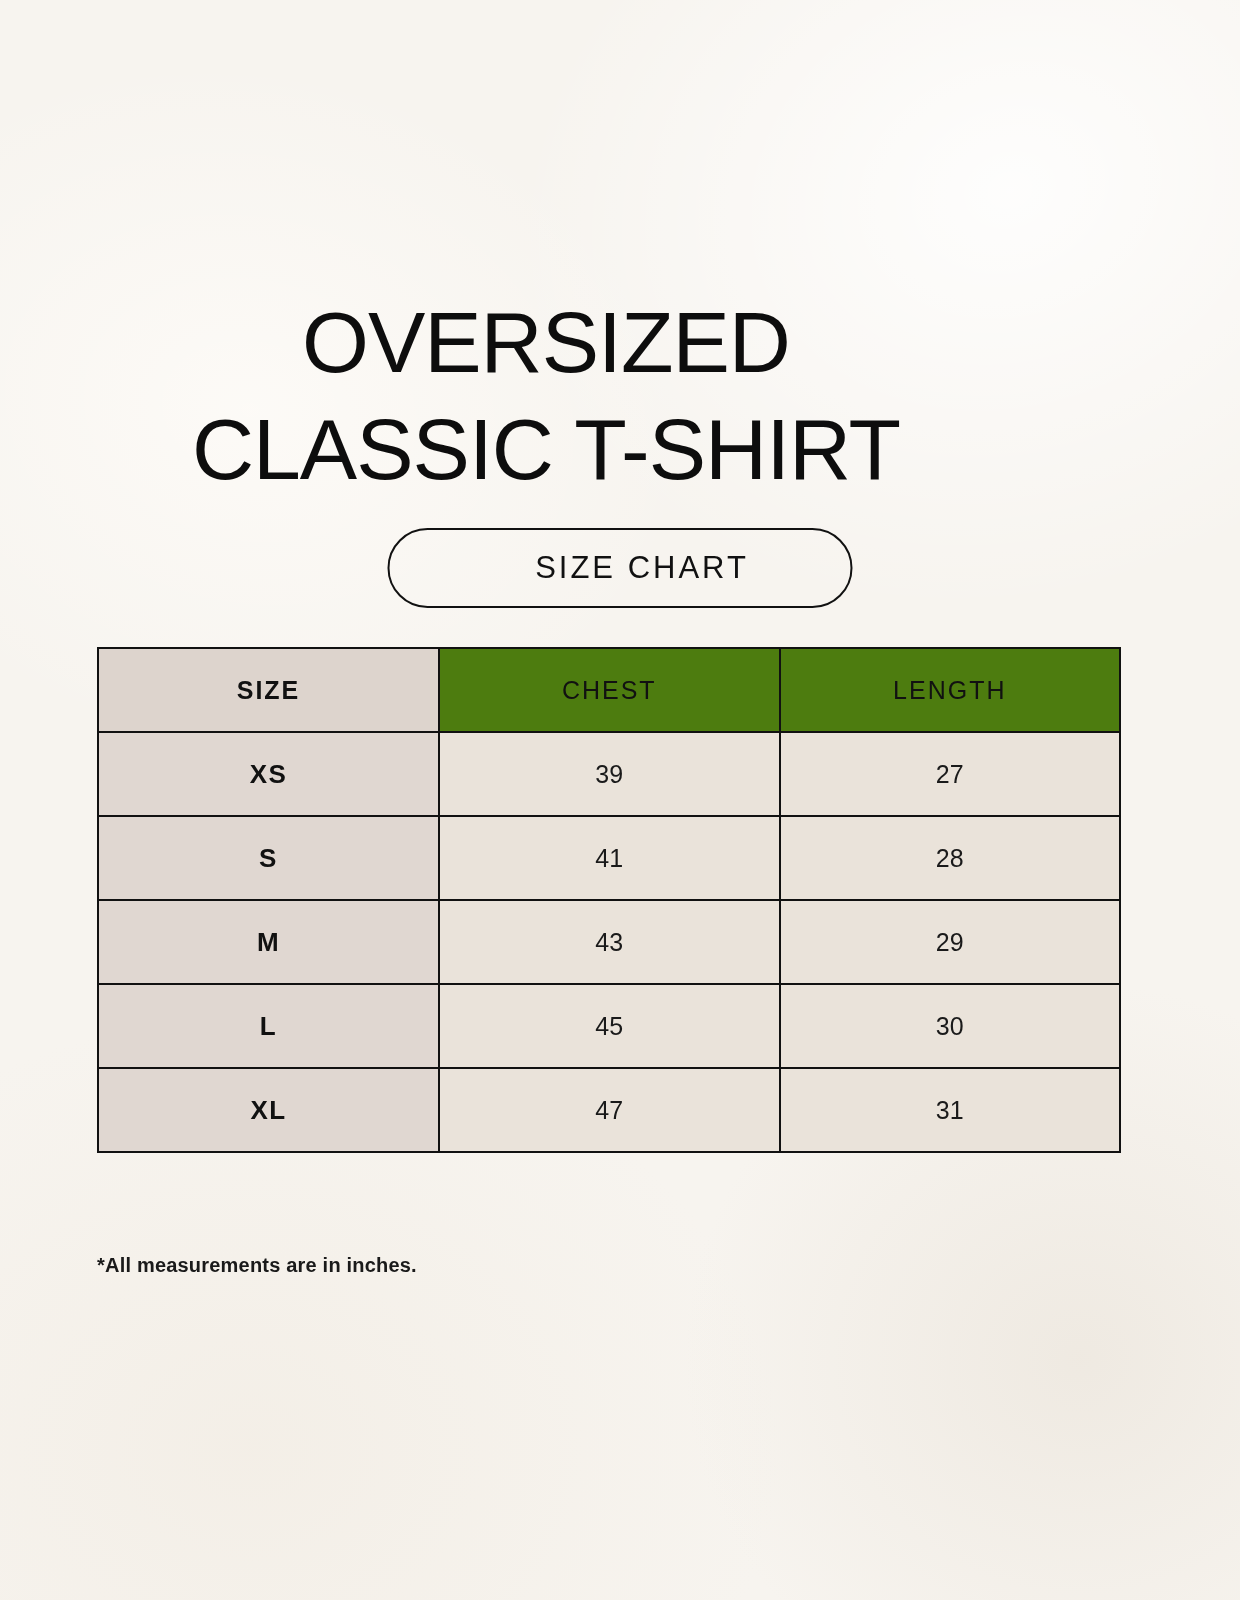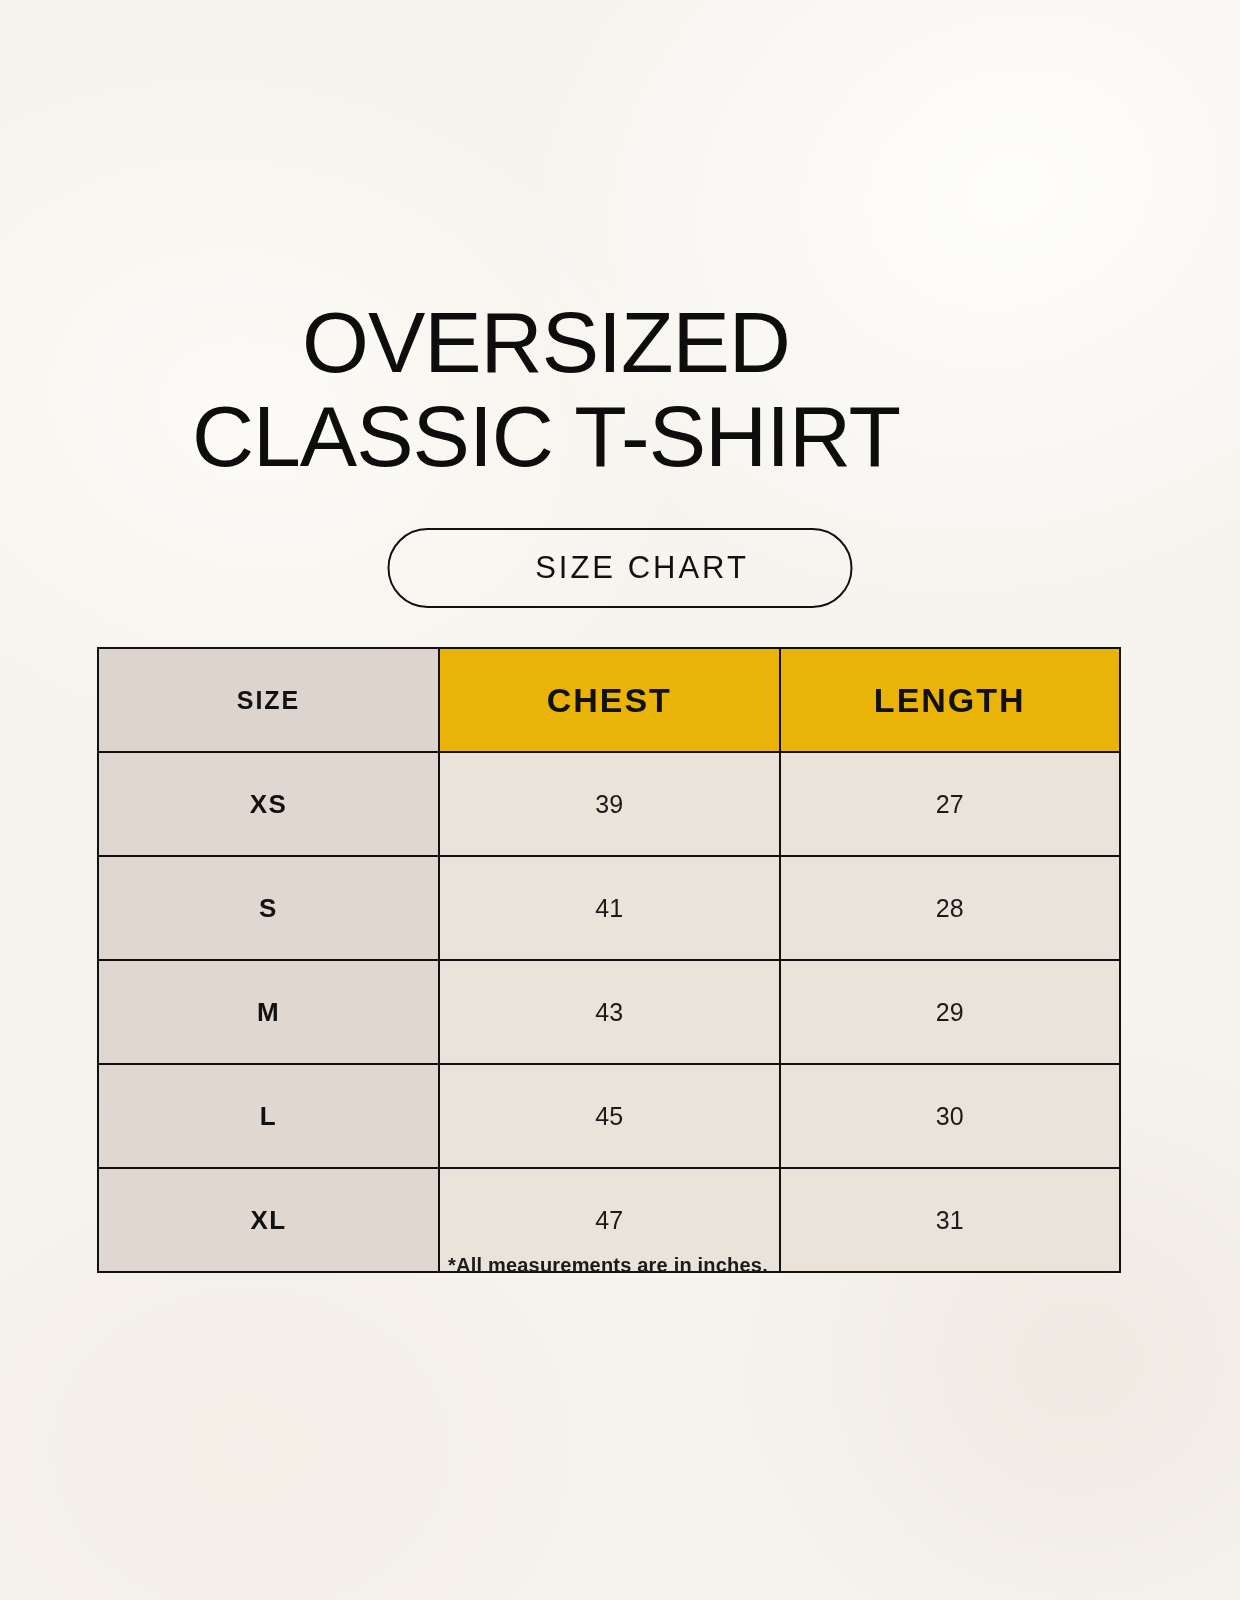--- a/index.html
+++ b/index.html
@@ -74,21 +74,21 @@
   .title-line {
     font-size: 86px;
     line-height: 0.98;
     font-weight: 400;
     letter-spacing: -1px;
     color: #0d0d0d;
     font-family: "Liberation Sans", sans-serif;
     white-space: nowrap;
   }
   .title-line.l2 {
-    margin-top: 10px;
+    margin-top: 23px;
   }
 
   .pill {
     position: absolute;
     top: 528px;
     left: 50%;
     transform: translateX(-50%);
     width: 465px;
     height: 80px;
     border: 2px solid #111111;
@@ -119,36 +119,36 @@
     table-layout: fixed;
     border: 2px solid #111111;
   }
   table.size-table col.c-size { width: 341px; }
   table.size-table col.c-val  { width: 340.5px; }
 
   table.size-table th,
   table.size-table td {
     border: 2px solid #111111;
     text-align: center;
-    height: 104px;
+    height: 84px;
     padding: 12px;
     box-sizing: border-box;
   }
 
   th.head-size {
     background: #ddd4cd;
     font-size: 25px;
     font-weight: bold;
     letter-spacing: 2px;
     color: #111111;
   }
   th.head-meas {
-    background: #eab308;
-    font-size: 34px;
-    font-weight: bold;
+    background: #4d7c0f;
+    font-size: 25px;
+    font-weight: normal;
     letter-spacing: 2px;
     color: #111111;
   }
   td.cell-size {
     background: #e0d7d1;
     font-size: 26px;
     font-weight: bold;
     letter-spacing: 1.5px;
     color: #111111;
   }
@@ -158,21 +158,21 @@
     font-weight: 400;
     color: #1a1a1a;
     margin-left: 31px;
   }
 
   .footnote {
     position: absolute;
     top: 1254px;
     left: 97px;
     width: 1022px;
-    text-align: center;
+    text-align: left;
     font-size: 20px;
     font-weight: bold;
     color: #1a1a1a;
     letter-spacing: 0.2px;
   }
 </style>
 </head>
 <body>
 
 <div class="page">

